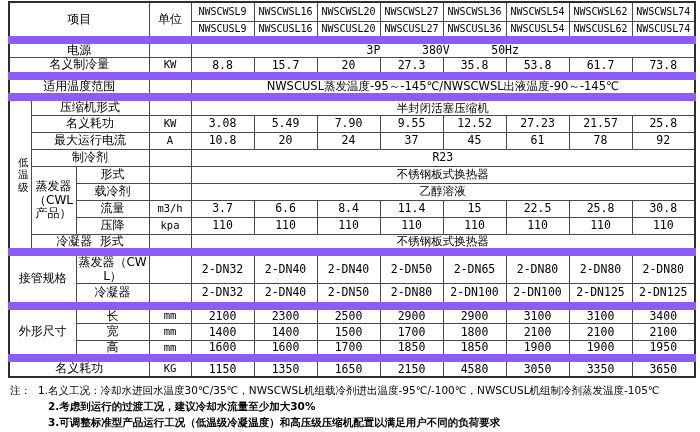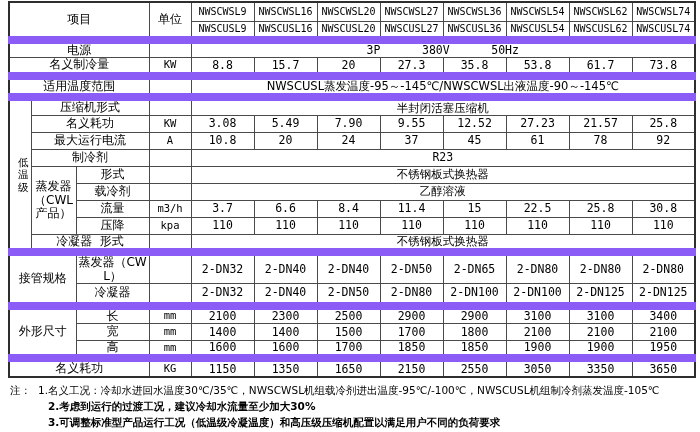--- a/index.html
+++ b/index.html
@@ -278,21 +278,21 @@
       <td class="mono">1950</td>
     </tr>
 
     <tr class="thick-top">
       <td colspan="3" class="lbl">名义耗功</td>
       <td class="unit">KG</td>
       <td class="mono">1150</td>
       <td class="mono">1350</td>
       <td class="mono">1650</td>
       <td class="mono">2150</td>
-      <td class="mono">2550</td>
+      <td class="mono">4580</td>
       <td class="mono">3050</td>
       <td class="mono">3350</td>
       <td class="mono">3650</td>
     </tr>
   </tbody>
     </table>
 
   <div class="notes">
     <div class="note-line">
       <span class="note-prefix">注：</span><span>1.名义工况：冷却水进回水温度30℃/35℃，NWSCWSL机组载冷剂进出温度-95℃/-100℃，NWSCUSL机组制冷剂蒸发温度-105℃</span>

